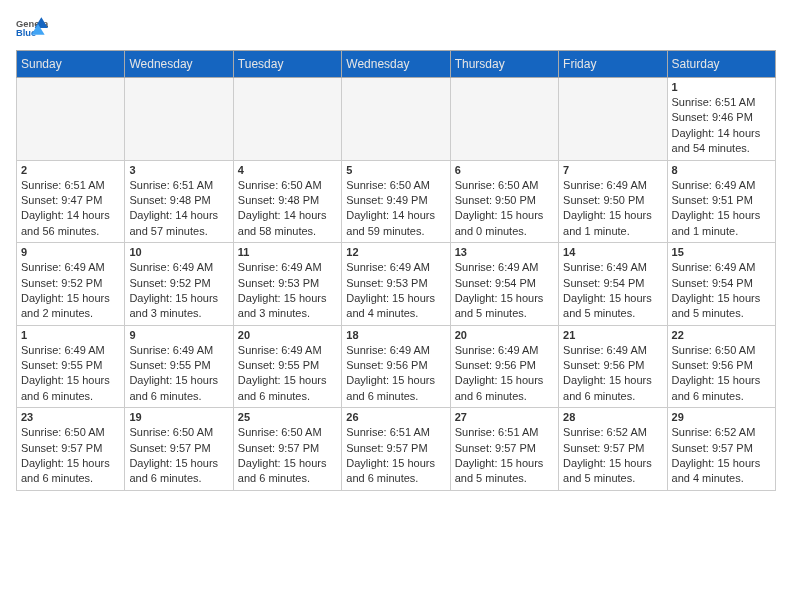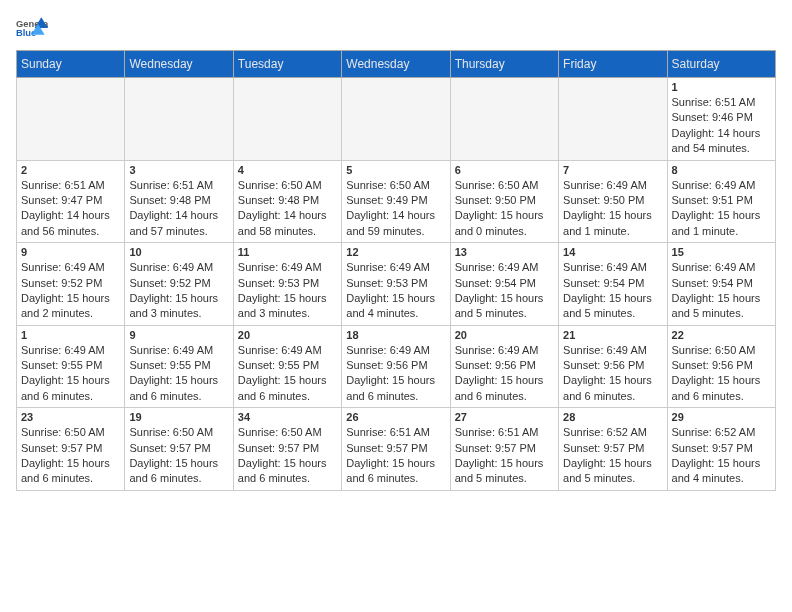--- a/index.html
+++ b/index.html
@@ -287,21 +287,21 @@
 and 6 minutes.</div>
         </td>
         <td>
           <span class="day-num">19</span>
           <div class="day-info" style="white-space: pre-line;">Sunrise: 6:50 AM
 Sunset: 9:57 PM
 Daylight: 15 hours
 and 6 minutes.</div>
         </td>
         <td>
-          <span class="day-num">34</span>
+          <span class="day-num">25</span>
           <div class="day-info" style="white-space: pre-line;">Sunrise: 6:50 AM
 Sunset: 9:57 PM
 Daylight: 15 hours
 and 6 minutes.</div>
         </td>
         <td>
           <span class="day-num">26</span>
           <div class="day-info" style="white-space: pre-line;">Sunrise: 6:51 AM
 Sunset: 9:57 PM
 Daylight: 15 hours

